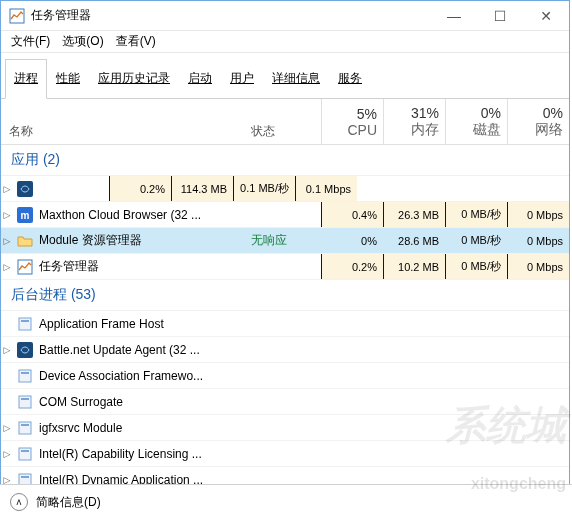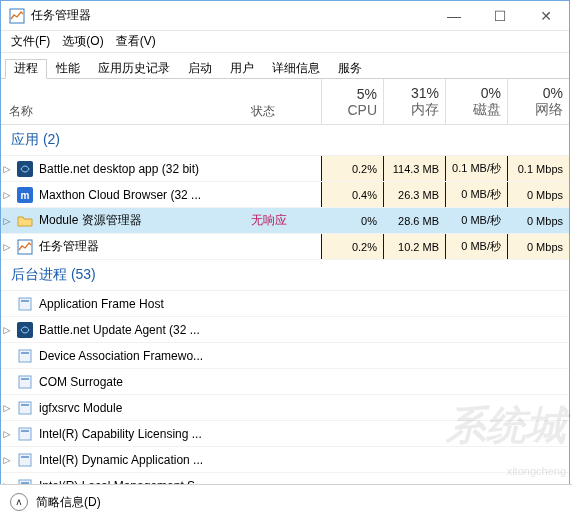--- a/index.html
+++ b/index.html
@@ -6,42 +6,42 @@
 body { width: 572px; height: 519px; background: #fff; overflow: hidden; position: relative; }
 .window { width: 570px; border: 1px solid #70a8e0; background: #fff; }
 .titlebar { height: 30px; background: #fff; display: flex; align-items: center; padding-left: 8px; border-bottom: 1px solid #e8e8e8; }
 .titlebar-icon { width: 16px; height: 16px; margin-right: 6px; }
 .titlebar-title { font-size: 12px; flex: 1; }
 .winbtns { display: flex; height: 100%; }
 .winbtn { width: 46px; display: flex; align-items: center; justify-content: center; font-size: 14px; color: #555; cursor: pointer; }
 .menubar { height: 22px; display: flex; padding-left: 4px; font-size: 12px; align-items: center; border-bottom: 1px solid #e8e8e8; }
 .menuitem { padding: 0 6px; cursor: pointer; }
 .tabs { display: flex; font-size: 12px; border-bottom: 1px solid #d0d0d0; margin-top: 6px; padding-left: 4px; }
-.tab { padding: 0 8px; cursor: pointer; border: 1px solid transparent; }
+.tab { padding: 10px 8px; cursor: pointer; border: 1px solid transparent; text-decoration: underline; }
 .tab.active { background: #fff; border: 1px solid #d0d0d0; border-bottom: 1px solid #fff; margin-bottom: -1px; }
 .headerrow { display: flex; height: 46px; border-bottom: 1px solid #e0e0e0; }
 .col-name { flex: 1; display: flex; align-items: flex-end; padding: 0 0 4px 8px; font-size: 12px; color: #555; }
 .col-status { width: 70px; display: flex; align-items: flex-end; padding-bottom: 4px; font-size: 12px; color: #555; }
 .col-metric { width: 62px; border-left: 1px solid #e0e0e0; display: flex; flex-direction: column; justify-content: center; align-items: flex-end; padding: 0 6px; }
 .col-metric .pct { font-size: 14px; color: #333; }
 .col-metric .lbl { font-size: 14px; color: #666; }
 .group-header { padding: 6px 0 6px 10px; font-size: 14px; color: #1a5caa; border-bottom: 1px solid #f0f0f0; }
 .row { display: flex; height: 26px; align-items: center; font-size: 12px; border-bottom: 1px solid #f2f2f2; }
 .row .expander { width: 12px; text-align: center; color: #666; font-size: 9px; }
 .row .icon { width: 16px; height: 16px; margin: 0 6px 0 4px; }
 .row .name { flex: 1; white-space: nowrap; overflow: hidden; text-overflow: ellipsis; }
-.row .status { width: 70px; color: #be185d; font-family: Liberation Mono, monospace; }
+.row .status { width: 70px; color: #15803d; font-family: Liberation Mono, monospace; }
 .row .cell { width: 62px; text-align: right; padding-right: 6px; background: #fdf4dd; border-left: 1px solid #0f172a; height: 100%; display: flex; align-items: center; justify-content: flex-end; font-size: 11px; }
 .row.selected { background: #cde8f6; }
 .row.selected .cell { background: #cde8f6; border-left-color: #cde8f6; }
 .row.noheat .cell { background: transparent; border-left-color: transparent; }
 .footer { position: absolute; bottom: 0; left: 0; right: 0; border-top: 1px solid #d0d0d0; padding: 8px 10px; display: flex; align-items: center; font-size: 12px; background: #fff; }
 .chevcircle { width: 18px; height: 18px; border: 1px solid #888; border-radius: 50%; display: flex; align-items: center; justify-content: center; margin-right: 8px; font-size: 10px; }
 .watermark { position: absolute; right: 6px; bottom: 66px; font-size: 40px; color: rgba(0,0,0,0.08); font-weight: bold; font-style: italic; pointer-events: none; }
-.watermark2 { position: absolute; right: 6px; bottom: 42px; font-size: 11px; color: rgba(0,0,0,0.12); pointer-events: none; }
+.watermark2 { position: absolute; right: 6px; bottom: 26px; font-size: 16px; color: rgba(0,0,0,0.12); pointer-events: none; font-weight: bold; }
 </style>
 </head>
 <body>
 
 <div class="window">
   <div class="titlebar">
     <svg class="titlebar-icon" viewBox="0 0 16 16">
         <rect x="1" y="1" width="14" height="14" fill="#fff" stroke="#3a7bbf"></rect>
         <polyline points="2,11 5,7 8,9 12,4 14,6" fill="none" stroke="#d4752a" stroke-width="1.3"></polyline>
       </svg>
@@ -91,21 +91,20 @@
   </div>
 
   <div class="group-header">应用 (2)</div>
   <div id="apps">
       <div class="row">
         <span class="expander">▷</span>
         <span class="icon"><svg viewBox="0 0 16 16">
             <rect width="16" height="16" rx="2" fill="#1a4a7a"></rect>
             <path d="M4 8c2-4 6-4 8 0-2 4-6 4-8 0z" fill="none" stroke="#9fd0ff" stroke-width="1"></path>
           </svg></span>
-        <span class="name">Battle.net desktop app (32 bit)</span>
         <span class="status"></span>
         <span class="cell">0.2%</span>
         <span class="cell">114.3 MB</span>
         <span class="cell">0.1 MB/秒</span>
         <span class="cell">0.1 Mbps</span>
       </div>
       <div class="row">
         <span class="expander">▷</span>
         <span class="icon"><svg viewBox="0 0 16 16">
             <rect width="16" height="16" rx="2" fill="#2a6fd6"></rect>

